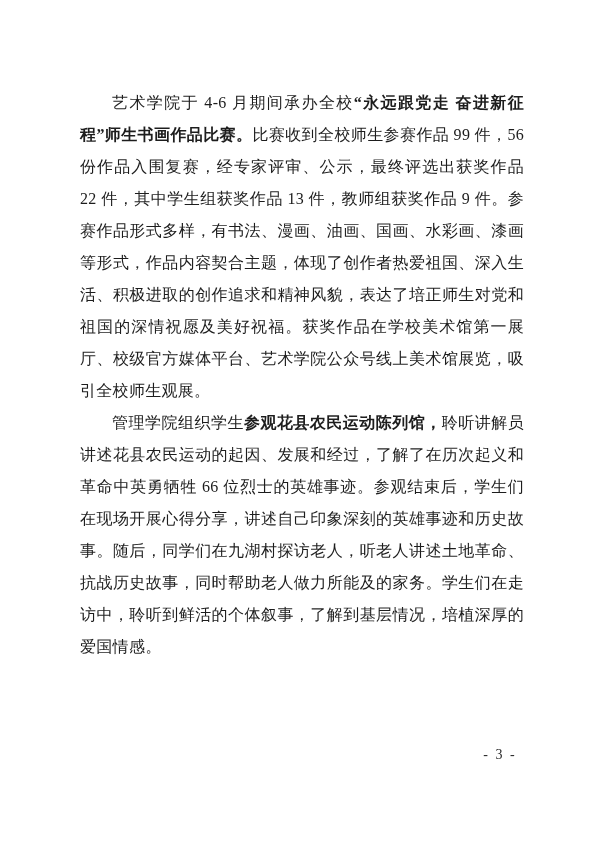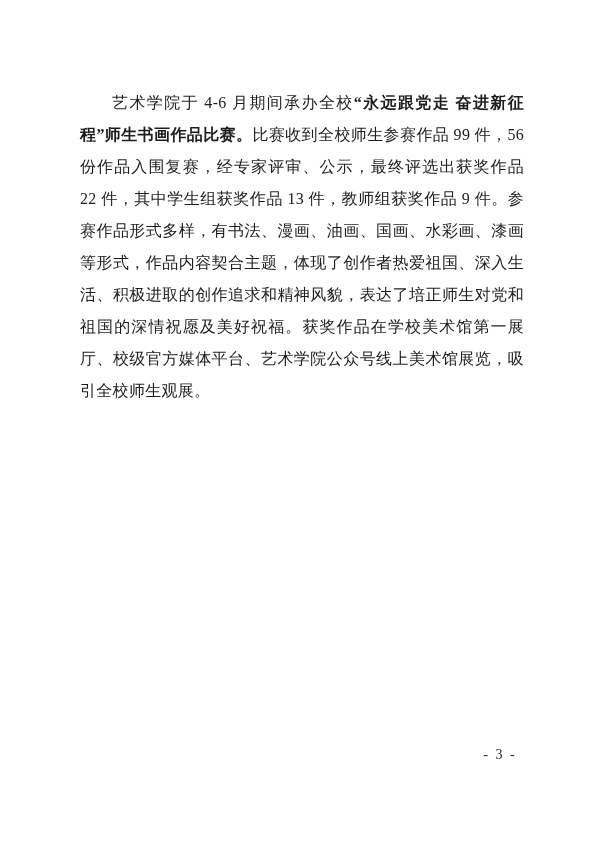--- a/index.html
+++ b/index.html
@@ -44,19 +44,22 @@
 <body>
 
 <div class="page">
 
   <div class="content">
 
     <p>
       <span>艺术学院于 4-6 月期间承办全校</span><span class="b">“永远跟党走 奋进新征程”师生书画作品比赛。</span><span>比赛收到全校师生参赛作品 99 件，56 份作品入围复赛，经专家评审、公示，最终评选出获奖作品 22 件，其中学生组获奖作品 13 件，教师组获奖作品 9 件。参赛作品形式多样，有书法、漫画、油画、国画、水彩画、漆画等形式，作品内容契合主题，体现了创作者热爱祖国、深入生活、积极进取的创作追求和精神风貌，表达了培正师生对党和祖国的深情祝愿及美好祝福。获奖作品在学校美术馆第一展厅、校级官方媒体平台、艺术学院公众号线上美术馆展览，吸引全校师生观展。</span>
     </p>
 
+    <p>
+      <span>管理学院组织学生</span><span class="b">参观花县农民运动陈列馆，</span><span>聆听讲解员讲述花县农民运动的起因、发展和经过，了解了在历次起义和革命中英勇牺牲 66 位烈士的英雄事迹。参观结束后，学生们在现场开展心得分享，讲述自己印象深刻的英雄事迹和历史故事。随后，同学们在九湖村探访老人，听老人讲述土地革命、抗战历史故事，同时帮助老人做力所能及的家务。学生们在走访中，聆听到鲜活的个体叙事，了解到基层情况，培植深厚的爱国情感。</span>
+    </p>
 
 
   </div>
 
   <div class="footer">- 3 -</div>
 
 </div>
 
 </body></html>

